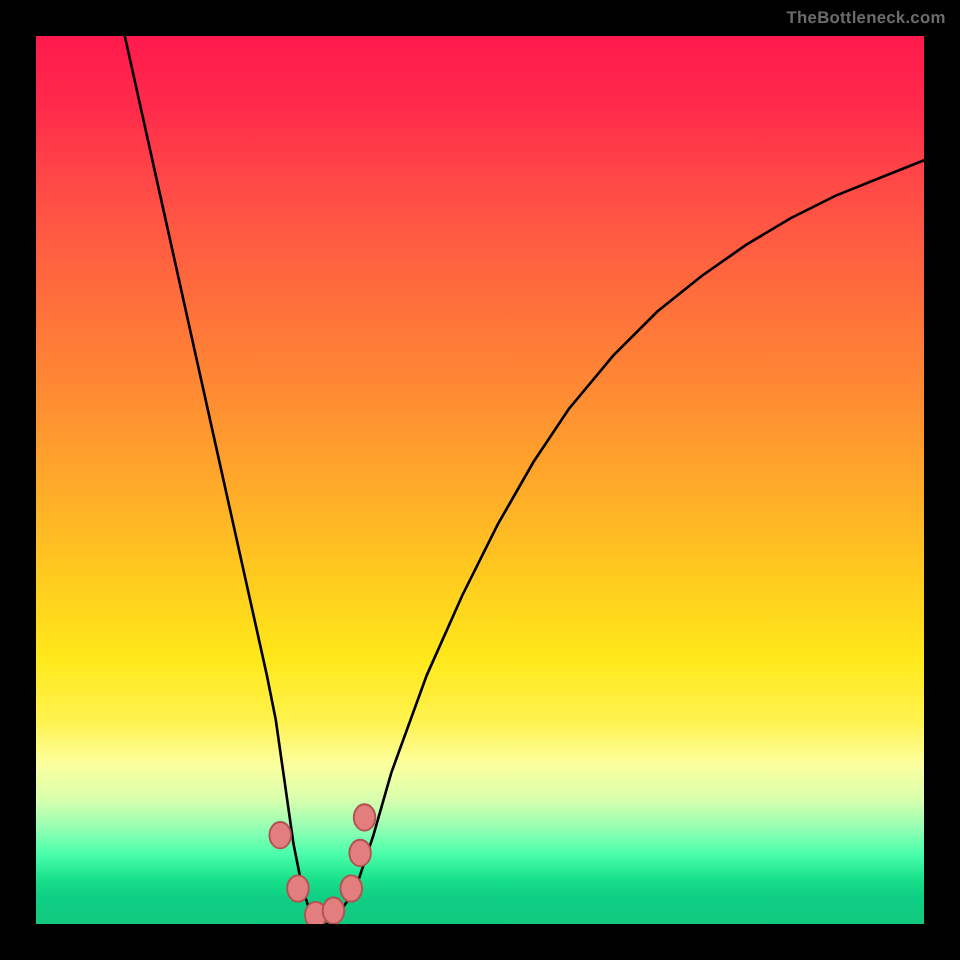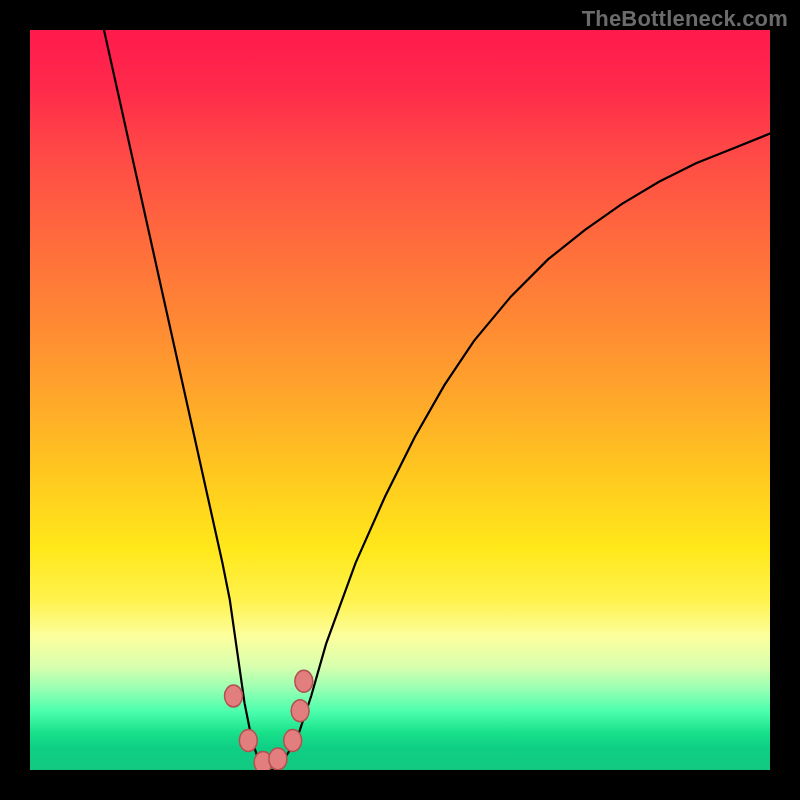--- a/index.html
+++ b/index.html
@@ -33,21 +33,21 @@
       #18e08a 95%,
       #0fcf85 97%,
       #12c87f 100%
     );
   }
   .watermark {
     position: absolute;
     top: 6px;
     right: 12px;
     font-family: Arial, Helvetica, sans-serif;
-    font-size: 22px;
+    font-size: 14px;
     font-weight: 600;
     color: #6b6b6b;
     letter-spacing: 0.2px;
   }
   svg.curve {
     position: absolute;
     left: 0;
     top: 0;
     width: 740px;
     height: 740px;

